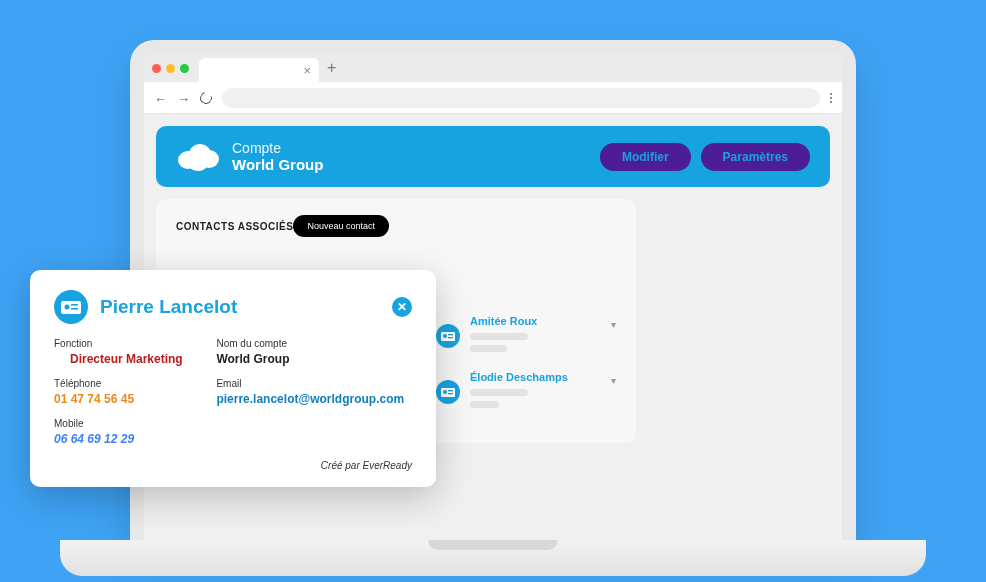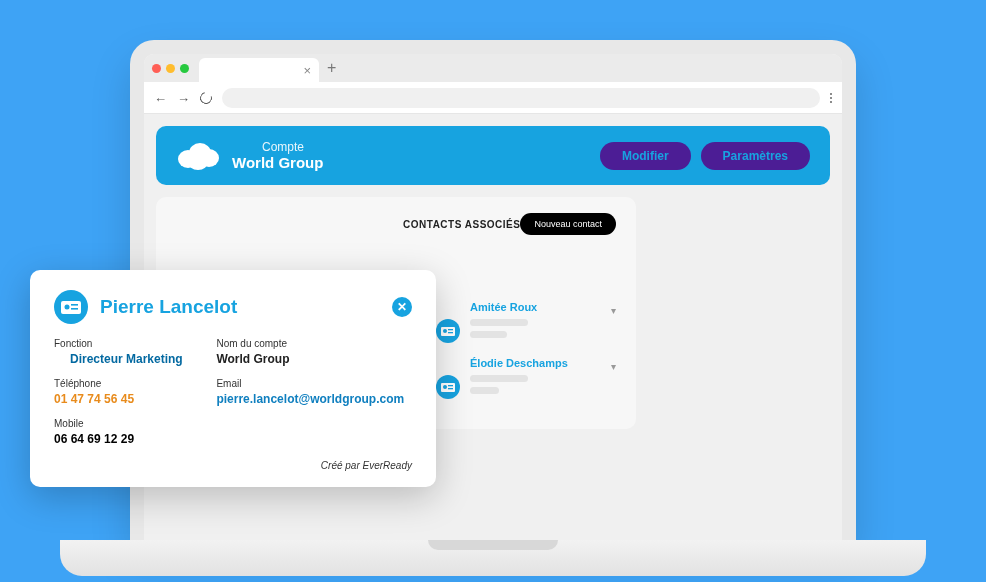--- a/index.html
+++ b/index.html
@@ -122,21 +122,21 @@
     background: #17a3e0;
     border-radius: 10px;
     padding: 14px 20px;
     display: flex;
     align-items: center;
     justify-content: space-between;
   }
   .header-left { display: flex; align-items: center; gap: 12px; }
   .cloud-icon svg { display: block; }
   .header-titles { color: #fff; }
-  .header-sub { font-size: 12px; opacity: 0.9; margin-left: 30px; }
+  .header-sub { font-size: 14px; opacity: 0.9; }
   .header-title { font-size: 15px; font-weight: 700; }
   .header-buttons { display: flex; gap: 10px; }
   .pill-btn {
     background: #4c1d95;
     color: #17a3e0;
     border: none;
     padding: 7px 22px;
     border-radius: 18px;
     font-size: 12px;
     font-weight: 600;
@@ -147,44 +147,44 @@
   .contacts-card {
     background: #f7f7f7;
     border-radius: 10px;
     margin-top: 12px;
     padding: 16px 20px;
     width: 480px;
     position: relative;
   }
   .contacts-head {
     display: flex;
-    justify-content: flex-end;
-    align-items: center;
-    margin-bottom: 4px;
+    justify-content: flex-start;
+    align-items: center;
+    margin-bottom: 16px;
   }
   .contacts-title {
     font-size: 10px;
     font-weight: 800;
     letter-spacing: 0.5px;
     color: #222;
   }
   .new-contact-btn {
     background: #000000;
     color: #fff;
     border: none;
     padding: 6px 14px;
     border-radius: 14px;
     font-size: 9px;
     font-weight: 500;
     cursor: pointer;
   }
 
   .contact-row {
     display: flex;
-    align-items: flex-end;
+    align-items: center;
     gap: 10px;
     margin-bottom: 14px;
     position: relative;
   }
   .contact-avatar {
     width: 24px; height: 24px;
     background: #17a3e0;
     border-radius: 50%;
     display: flex;
     align-items: center;
@@ -262,23 +262,23 @@
   }
   .detail-grid {
     display: grid;
     grid-template-columns: 1fr 1.3fr;
     column-gap: 18px;
     row-gap: 12px;
     gap: 12px;
   }
   .field-label { font-size: 10px; color: #333; margin-bottom: 3px; }
   .field-value { font-size: 12px; font-weight: 700; }
-  .val-green { color: #0369a1; padding-left: 16px; }
+  .val-green { color: #b91c1c; padding-left: 16px; }
   .val-orange { color: #e88b1c; }
-  .val-red { color: #000000; }
+  .val-red { color: #3b82f6; font-style: italic; }
   .val-blue { color: #0f7fbf; }
   .val-black { color: #222; }
   .detail-footer {
     text-align: right;
     font-style: italic;
     font-size: 10px;
     color: #333;
     margin-top: 14px;
   }
 </style>

